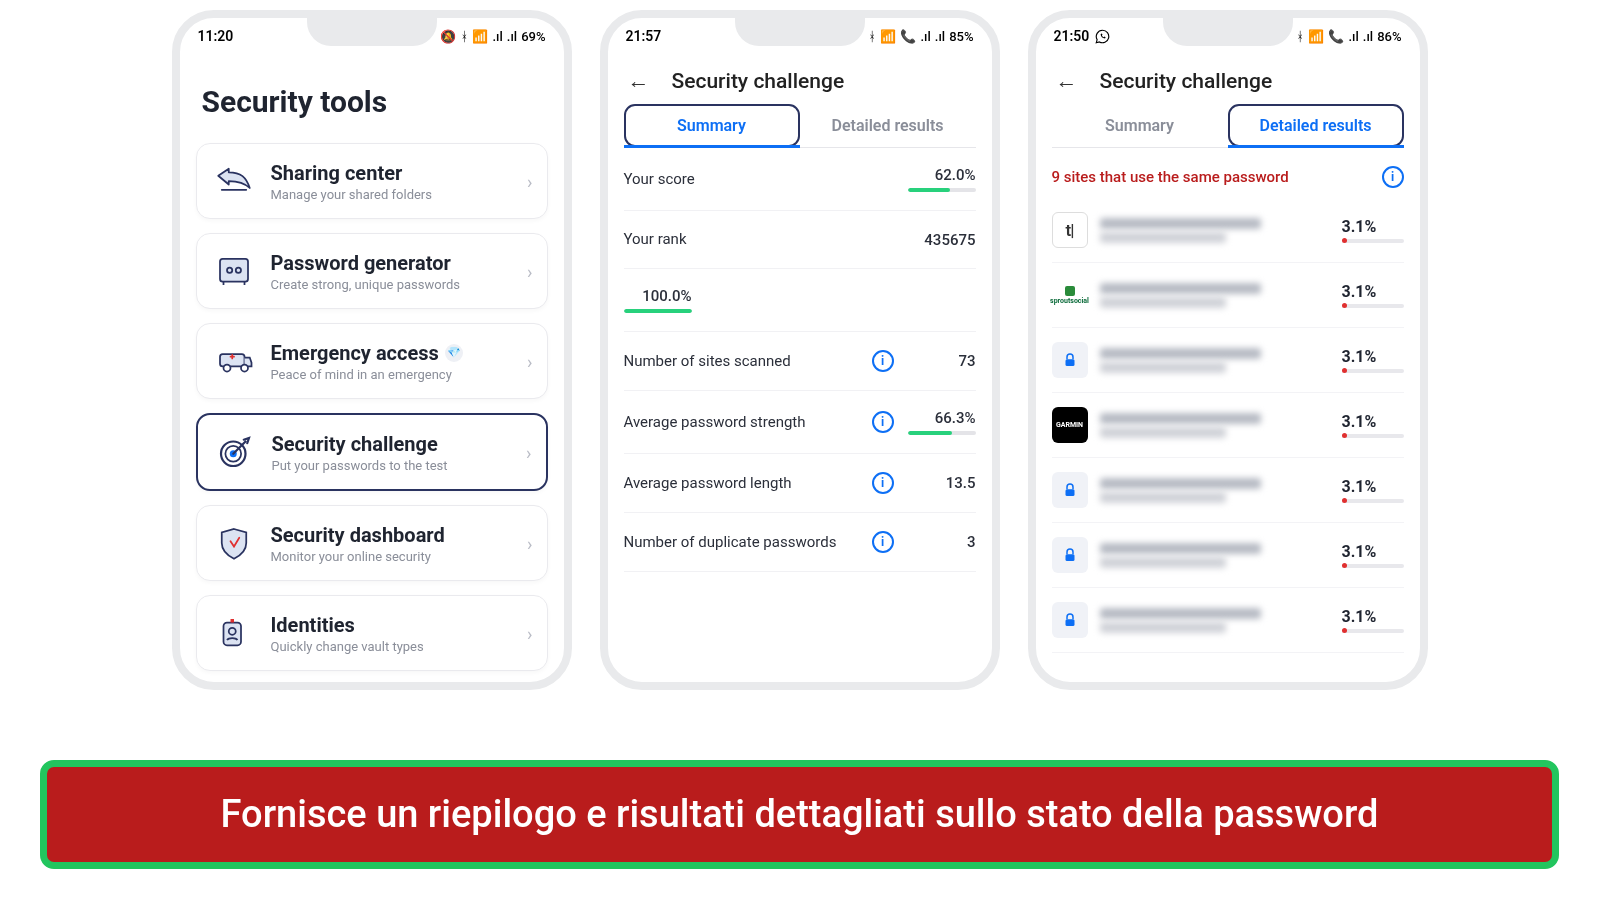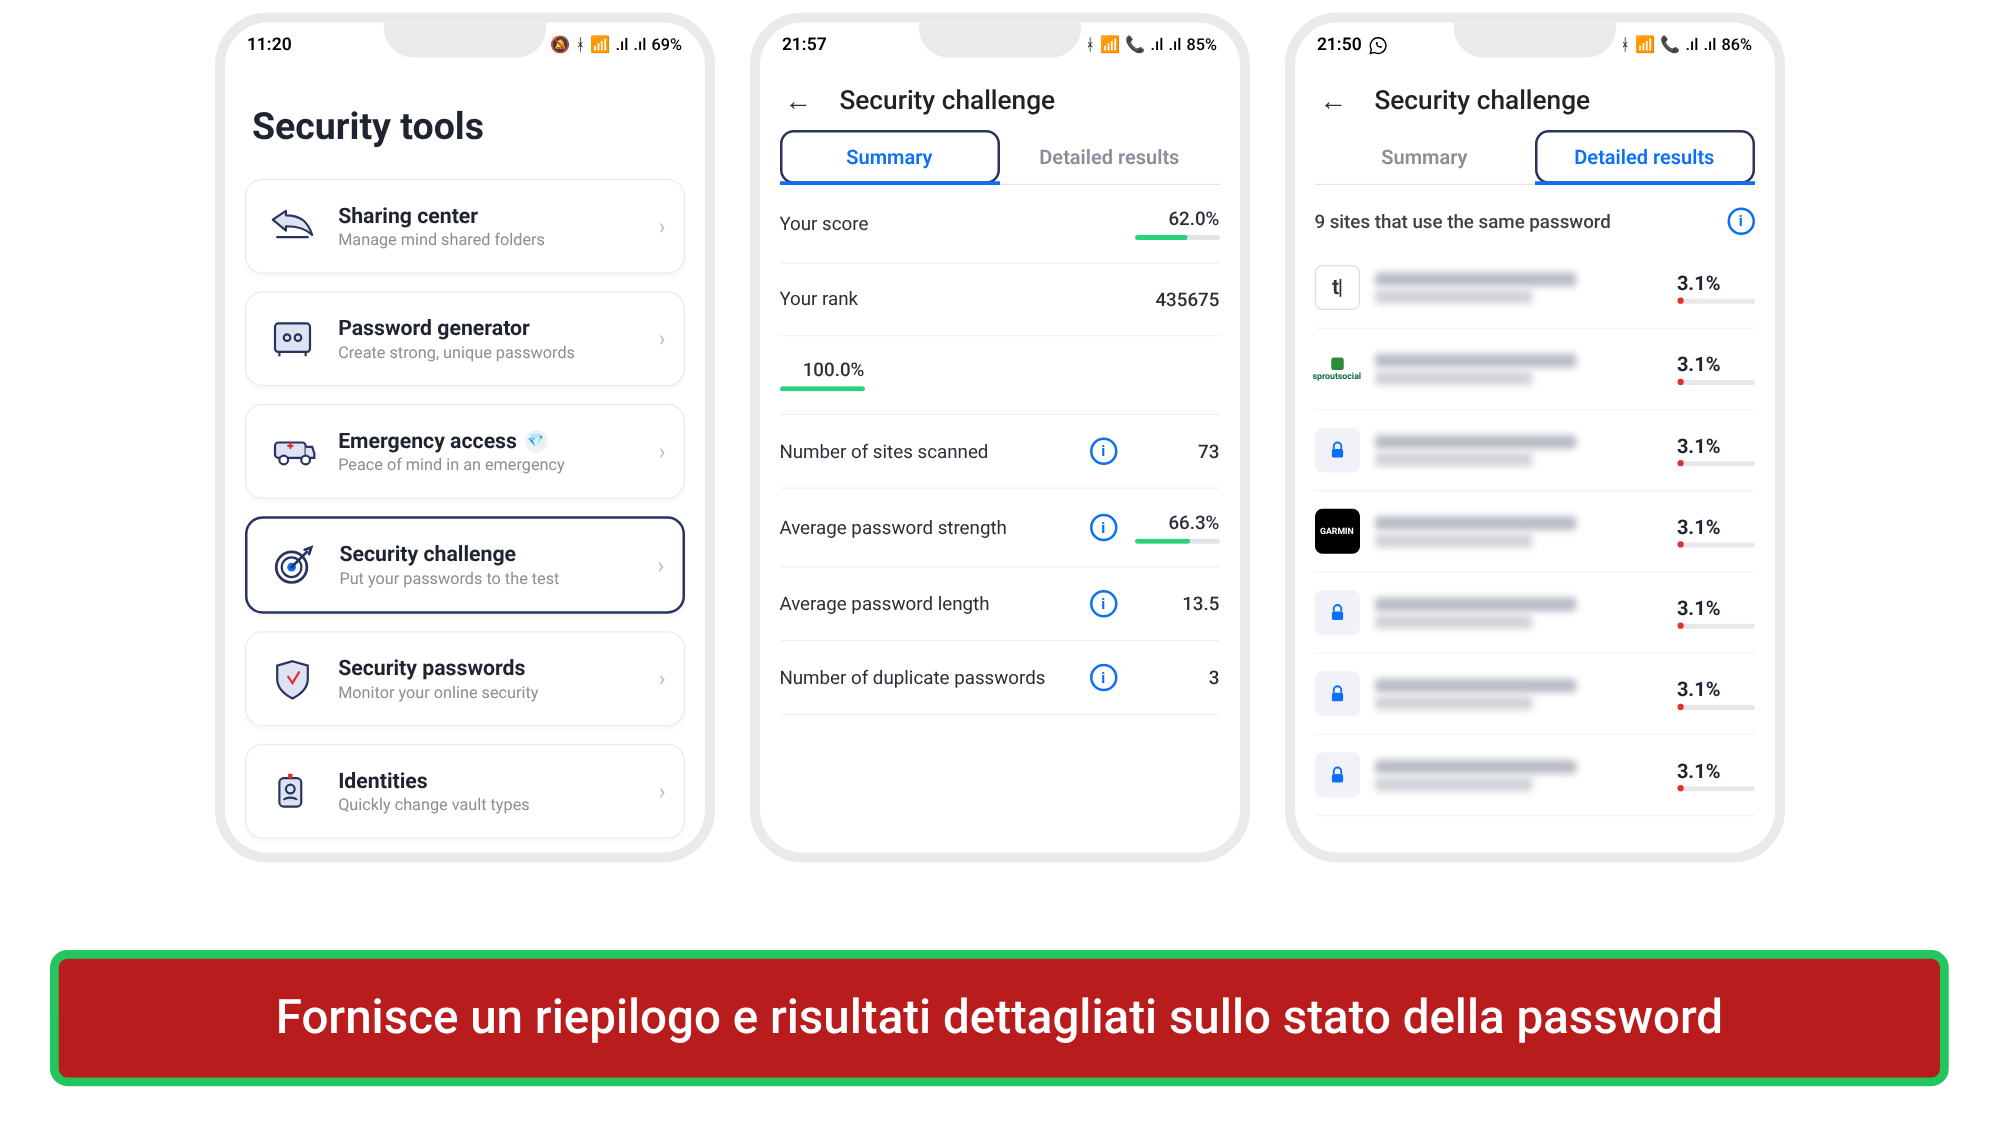--- a/index.html
+++ b/index.html
@@ -18,21 +18,21 @@
   .screen { padding: 0 16px; height: calc(100% - 36px); overflow: hidden; }
 
   
   .page-title { font-size: 30px; font-weight: 700; color: #1f2430; margin: 30px 0 24px 6px; }
   .tool-card { background: #fff; border: 1px solid #eaeaee; border-radius: 14px; padding: 14px 14px; display: flex; align-items: center; gap: 14px; margin-bottom: 14px; box-shadow: 0 2px 4px rgba(0,0,0,0.03); position: relative; }
   .tool-card.selected { border: 2.5px solid #2a3360; }
   .tool-icon { width: 46px; height: 46px; display: flex; align-items: center; justify-content: center; flex-shrink: 0; }
   .tool-icon svg { width: 42px; height: 42px; }
   .tool-text { flex: 1; }
   .tool-title-row { display: flex; align-items: center; gap: 6px; }
-  .tool-title { font-size: 17px; font-weight: 700; color: #1f2430; }
+  .tool-title { font-size: 20px; font-weight: 700; color: #1f2430; }
   .tool-sub { font-size: 13px; color: #8a8e99; margin-top: 2px; }
   .chev { color: #b9bcc6; font-size: 18px; }
   .diamond-badge { width:18px; height:18px; border-radius:50%; background:#eef0f5; display:flex; align-items:center; justify-content:center; font-size:11px; }
 
   
   .app-header { display: flex; align-items: center; gap: 22px; padding: 14px 4px 10px 4px; }
   .back-arrow { font-size: 22px; color: #333; cursor:pointer;}
   .header-title { font-size: 21px; font-weight: 500; color: #222; }
 
   .tabs { display: flex; border-bottom: 1px solid #e6e6ea; }
@@ -46,21 +46,21 @@
   .stat-label { font-size:15px; color:#2b2f3a; flex:1; line-height:1.4;}
   .stat-right { display:flex; align-items:center; gap:14px;}
   .info-icon { width:22px; height:22px; border:2px solid #0d6ff5; border-radius:50%; display:flex; align-items:center; justify-content:center; color:#0d6ff5; font-size:12px; font-weight:700;}
   .stat-val-wrap { min-width:68px; text-align:right;}
   .stat-val { font-size:15px; color:#2b2f3a; font-weight:500;}
   .green-bar { height:4px; border-radius:2px; background:#e4e4e8; margin-top:4px; position:relative; overflow:hidden;}
   .green-bar > span { display:block; height:100%; background:#28d17c; border-radius:2px;}
 
   
   .section-head { display:flex; justify-content:space-between; align-items:center; padding:18px 0 10px 0;}
-  .section-head .txt { font-size:15px; color:#404040; font-weight:500;}
+  .section-head .txt { font-size:15px; color:#b91c1c; font-weight:500;}
   .site-row { display:flex; align-items:center; gap:12px; padding:14px 0; border-bottom:1px solid #f3f3f6;}
   .app-icon { width:36px; height:36px; border-radius:6px; background:#f0f2f7; display:flex; align-items:center; justify-content:center; flex-shrink:0;}
   .app-icon.dark { background:#000; color:#fff; font-size:7px; font-weight:700;}
   .app-icon.tl { background:#fff; border:1px solid #ddd; font-size:17px; font-weight:600; color:#333; letter-spacing:-1px;}
   .app-icon.sprout { background:#fff; color:#0b6b3a; font-size:7px; font-weight:700;}
   .app-icon.lock svg { width:18px; height:18px; }
   .blur-lines { flex:1;}
   .blur-line { height:11px; border-radius:3px; background:#d0d2d8; filter:blur(3px); margin:3px 0;}
   .blur-line.top { width:70%; background:#b7bbc4;}
   .blur-line.bot { width:55%;}
@@ -94,21 +94,21 @@
 
       <div class="tool-card">
         <div class="tool-icon">
           <svg viewBox="0 0 48 48">
               <path d="M6 18 L18 10 L18 14 C32 14 38 20 42 32 C36 26 28 24 18 24 L18 28 Z" fill="#dce3f2" stroke="#2a3360" stroke-width="2" stroke-linejoin="round"></path>
               <path d="M10 34 L38 34" stroke="#2a3360" stroke-width="2" stroke-linecap="round"></path>
             </svg>
         </div>
         <div class="tool-text">
           <div class="tool-title">Sharing center</div>
-          <div class="tool-sub">Manage mind shared folders</div>
+          <div class="tool-sub">Manage your shared folders</div>
         </div>
         <div class="chev">›</div>
       </div>
 
       <div class="tool-card">
         <div class="tool-icon">
           <svg viewBox="0 0 48 48">
               <rect x="8" y="10" width="32" height="26" rx="3" fill="#dce3f2" stroke="#2a3360" stroke-width="2"></rect>
               <circle cx="19" cy="23" r="3" fill="none" stroke="#2a3360" stroke-width="2"></circle>
               <circle cx="29" cy="23" r="3" fill="none" stroke="#2a3360" stroke-width="2"></circle>
@@ -160,21 +160,21 @@
       </div>
 
       <div class="tool-card">
         <div class="tool-icon">
           <svg viewBox="0 0 48 48">
               <path d="M24 8 L38 12 V24 C38 32 32 38 24 42 C16 38 10 32 10 24 V12 Z" fill="#dce3f2" stroke="#2a3360" stroke-width="2"></path>
               <path d="M20 22 l4 6 l6 -10" stroke="#e03030" stroke-width="2" fill="none" stroke-linecap="round"></path>
             </svg>
         </div>
         <div class="tool-text">
-          <div class="tool-title">Security passwords</div>
+          <div class="tool-title">Security dashboard</div>
           <div class="tool-sub">Monitor your online security</div>
         </div>
         <div class="chev">›</div>
       </div>
 
       <div class="tool-card">
         <div class="tool-icon">
           <svg viewBox="0 0 48 48">
               <rect x="12" y="12" width="20" height="26" rx="4" fill="#dce3f2" stroke="#2a3360" stroke-width="2"></rect>
               <circle cx="22" cy="22" r="4" fill="none" stroke="#2a3360" stroke-width="2"></circle>

